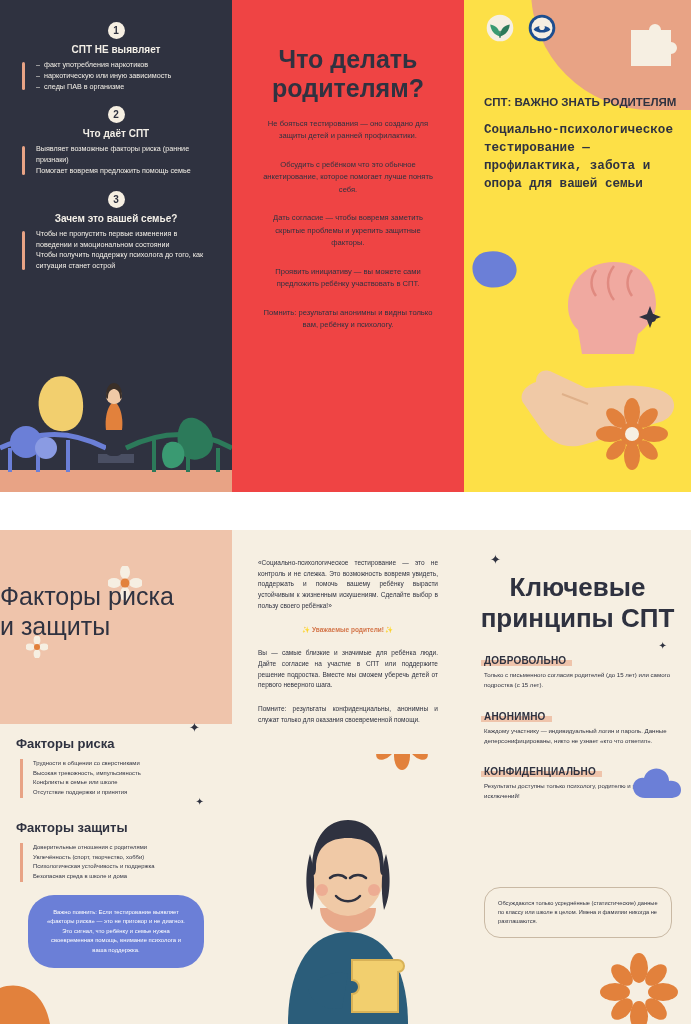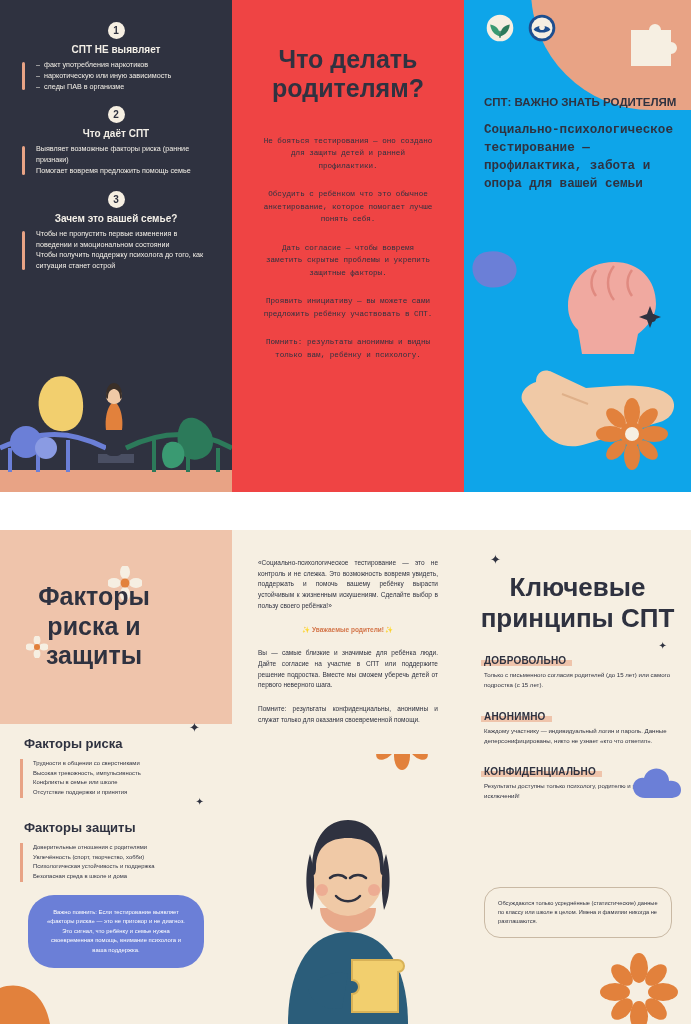--- a/index.html
+++ b/index.html
@@ -22,21 +22,21 @@
     display: flex;
   }
   #sheet1 { top: 0; height: 492px; }
   #sheet2 { top: 530px; height: 494px; }
 
   .panel { position: relative; height: 100%; overflow: hidden; }
 
   
   .p1 { width: 232px; background: #2f3240; color: #f3efe7; }
   .p2 { width: 232px; background: #ef4444; color: #2f3240; }
-  .p3 { width: 227px; background: #0ea5e9; color: #2f3240; }
+  .p3 { width: 227px; background: #fde047; color: #2f3240; }
 
   .numcircle {
     width: 17px; height: 17px; border-radius: 50%;
     background: #f6efe2; color: #2f3240;
     font-size: 10px; font-weight: bold;
     display: flex; align-items: center; justify-content: center;
     margin: 0 auto;
   }
   .sec-head {
     text-align: center; font-size: 10px; font-weight: bold;
@@ -62,21 +62,21 @@
   .plainlist li { font-size: 7.2px; line-height: 1.5; }
 
   
   .p1-illu { position: absolute; left: 0; bottom: 0; width: 232px; height: 170px; }
 
   
   .p2-title {
     font-size: 25px; font-weight: bold; text-align: center;
     line-height: 1.15; margin: 45px 18px 0; color: #2f3240;
   }
-  .p2-body { margin: 32px 30px 0; font-family: Liberation Mono, monospace; }
+  .p2-body { margin: 15px 30px 0; }
   .p2-body p {
     font-size: 7.6px; line-height: 1.65; text-align: center;
     margin: 0 0 16px;
   }
 
   
   .p3-blob {
     position: absolute; right: -30px; top: -40px;
     width: 190px; height: 150px; background: #e8a385;
     border-radius: 0 0 0 120px;
@@ -94,24 +94,24 @@
   .p3-illu { position: absolute; left: 0; bottom: 0; width: 227px; height: 270px; }
 
   
   .q1 { width: 232px; background: #f6efe2; color: #2f3240; }
   .q2 { width: 232px; background: #f6efe2; color: #2f3240; }
   .q3 { width: 227px; background: #f6efe2; color: #2f3240; }
 
   .q1-top { position: absolute; left:0; top:0; width: 232px; height: 194px; background: #efc4ab; }
   .q1-title {
     position: absolute; top: 52px; left: 0; width: 188px;
-    text-align: center; font-size: 25px; font-weight: bold; line-height: 1.18;
+    text-align: left; font-size: 25px; font-weight: normal; line-height: 1.18;
   }
   .q1-h {
-    font-size: 13px; font-weight: bold; margin: 0 0 8px 24px;
+    font-size: 13px; font-weight: bold; margin: 0 0 8px 16px;
   }
   .boxlist {
     margin: 0 20px 0 20px; padding-left: 10px;
     border-left: 3px solid #e8a385;
   }
   .boxlist li { font-size: 5.9px; line-height: 1.65; list-style: none; }
   .cloudbox {
     position: absolute; left: 28px; bottom: 56px; width: 176px;
     background: #6b7fd7; color: #ffffff; border-radius: 26px;
     padding: 13px 16px; font-size: 5.9px; line-height: 1.6; text-align: center;

